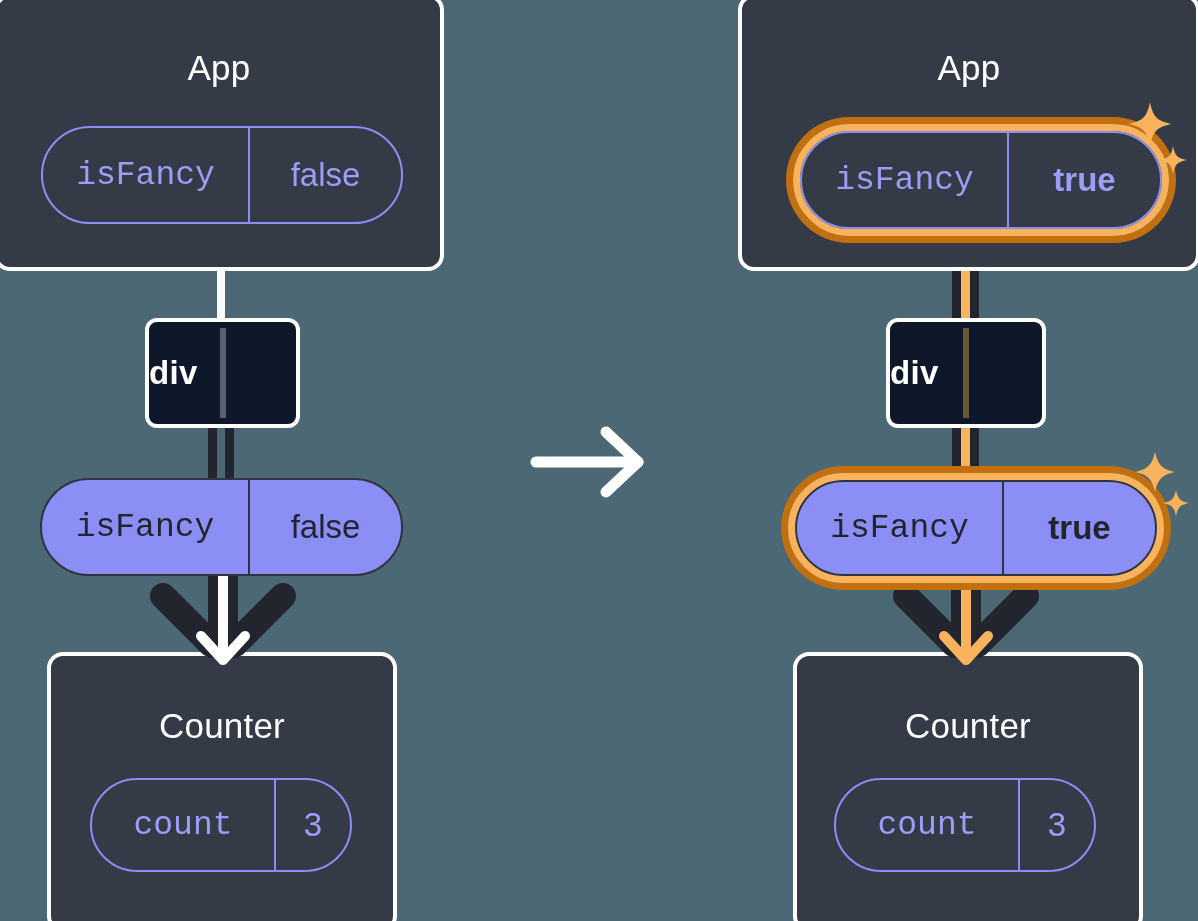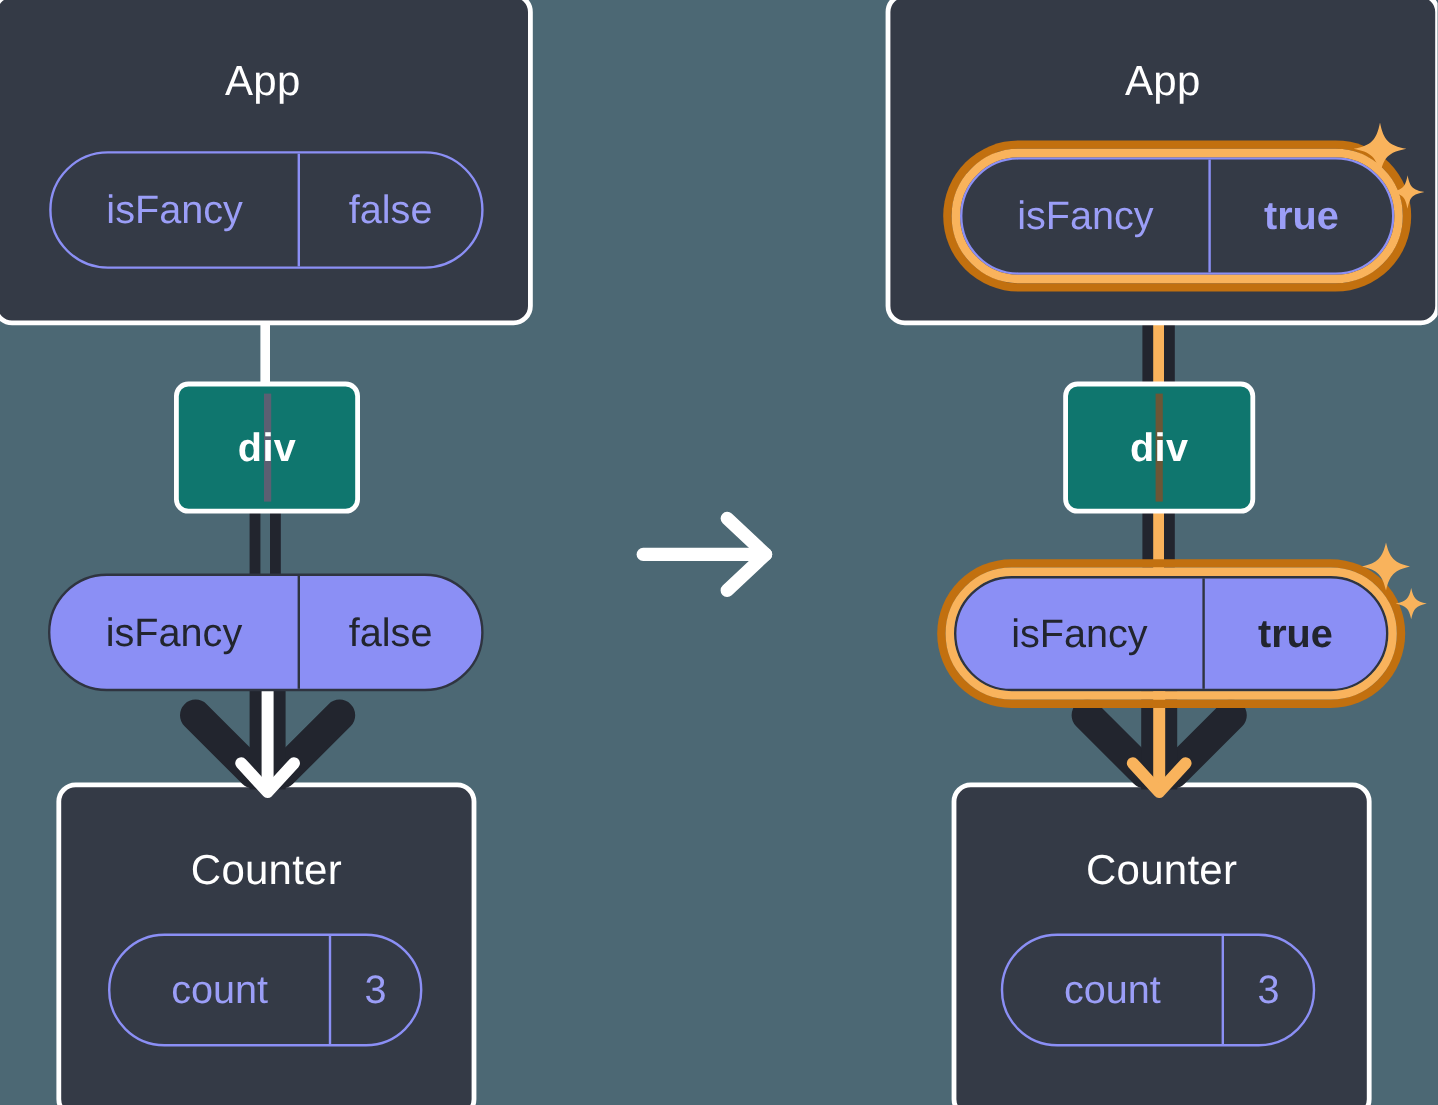--- a/index.html
+++ b/index.html
@@ -29,25 +29,25 @@
     color:#ffffff;
     font-size:35px;
     font-weight:400;
     letter-spacing:.2px;
     white-space:nowrap;
   }
 
   
   .dombox{
     position:absolute;
-    background:#0f766e;
+    background:#0f172a;
     border:4px solid #ffffff;
     border-radius:12px;
     box-sizing:border-box;
-    display:flex;align-items:center;justify-content:center;
+    display:flex;align-items:center;
     z-index:6;
   }
   .dombox span{
     color:#ffffff;font-size:33px;font-weight:700;letter-spacing:.3px;
     position:relative;z-index:2;
   }
   
   .dombox .thru{
     position:absolute;top:6px;bottom:6px;width:6px;left:50%;
     margin-left:-3px;z-index:1;
@@ -62,21 +62,21 @@
     display:flex;align-items:stretch;
     border-radius:999px;
     z-index:5;
   }
   .pill .cell{
     display:flex;align-items:center;justify-content:center;
     font-size:33px;
     white-space:nowrap;
     box-sizing:border-box;
   }
-  .pill .cell.k{flex:0 0 auto;}
+  .pill .cell.k{flex:0 0 auto;font-family:Liberation Mono, monospace;}
   .pill .cell.v{flex:1 1 auto;}
 
   
   .pill.outline{
     border:2px solid #8b8ff5;
     background:transparent;
   }
   .pill.outline .cell{color:#9b9ef7;font-weight:400;}
   .pill.outline .cell.v{border-left:2px solid #8b8ff5;}
 

